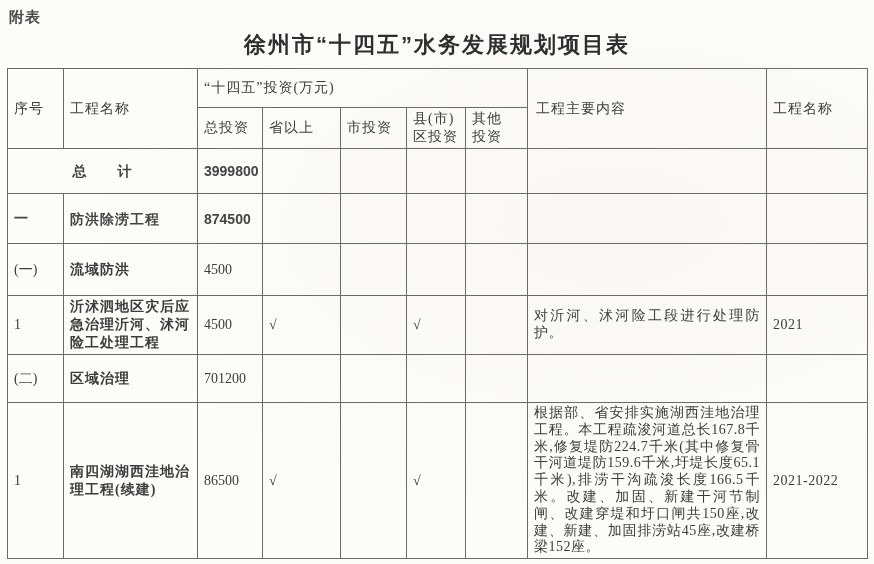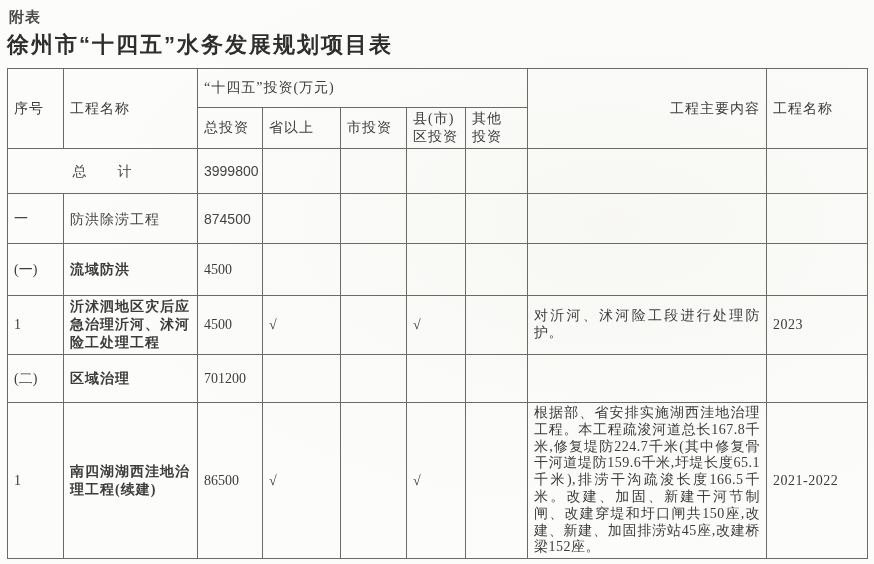--- a/index.html
+++ b/index.html
@@ -28,20 +28,21 @@
     font-weight: bold;
     font-size: 15px;
     color: #4a4a4a;
     letter-spacing: 1px;
   }
   .doc-title {
     position: absolute;
     left: 7px;
     top: 30px;
     width: 860px;
+    text-align: center;
     font-family: "Liberation Sans", "DejaVu Sans", sans-serif;
     font-weight: bold;
     font-size: 22px;
     color: #2e2e2e;
     letter-spacing: 2px;
   }
   table.main {
     position: absolute;
     left: 7px;
     top: 68px;
@@ -73,21 +74,21 @@
   }
   td.content {
     text-align: justify;
     font-size: 13.5px;
     line-height: 16.8px;
     padding: 2px 8px;
     letter-spacing: 0.5px;
   }
   tr.row-total td, tr.row-section td {
     font-family: "Liberation Sans", "DejaVu Sans", sans-serif;
-    font-weight: normal;
+    font-weight: bold;
     color: #444;
   }
   tr.hdr1 { height: 39px; }
   tr.hdr2 { height: 38px; }
   tr.r-total { height: 45px; }
   tr.r-section { height: 50px; }
   tr.r-sub1 { height: 52px; }
   tr.r-item1 { height: 57px; }
   tr.r-sub2 { height: 48px; }
   tr.r-item2 { height: 153px; }
@@ -114,21 +115,21 @@
       <col style="width:59px">
       <col style="width:62px">
       <col style="width:239px">
       <col style="width:101px">
     </colgroup>
     <tbody>
       <tr class="hdr1">
         <th rowspan="2">序号</th>
         <th rowspan="2">工程名称</th>
         <th colspan="5">“十四五”投资(万元)</th>
-        <th rowspan="2" style="text-align:right;padding-left:8px;">工程主要内容</th>
+        <th rowspan="2" style="text-align:left;padding-left:8px;">工程主要内容</th>
         <th rowspan="2">工程名称</th>
       </tr>
       <tr class="hdr2">
         <th>总投资</th>
         <th>省以上</th>
         <th>市投资</th>
         <th>县(市)
 区投资</th>
         <th>其他
 投资</th>
@@ -171,21 +172,21 @@
 
       <tr class="r-item1">
         <td class="c">1</td>
         <td class="name">沂沭泗地区灾后应急治理沂河、沭河险工处理工程</td>
         <td class="c num">4500</td>
         <td class="c check">√</td>
         <td class="c check"></td>
         <td class="c check">√</td>
         <td class="c check"></td>
         <td class="content">对沂河、沭河险工段进行处理防护。</td>
-        <td class="c years">2023</td>
+        <td class="c years">2021</td>
       </tr>
 
       <tr class="r-sub2">
         <td class="c">(二)</td>
         <td class="name">区域治理</td>
         <td class="c num">701200</td>
         <td class="c check"></td>
         <td class="c check"></td>
         <td class="c check"></td>
         <td class="c check"></td>

